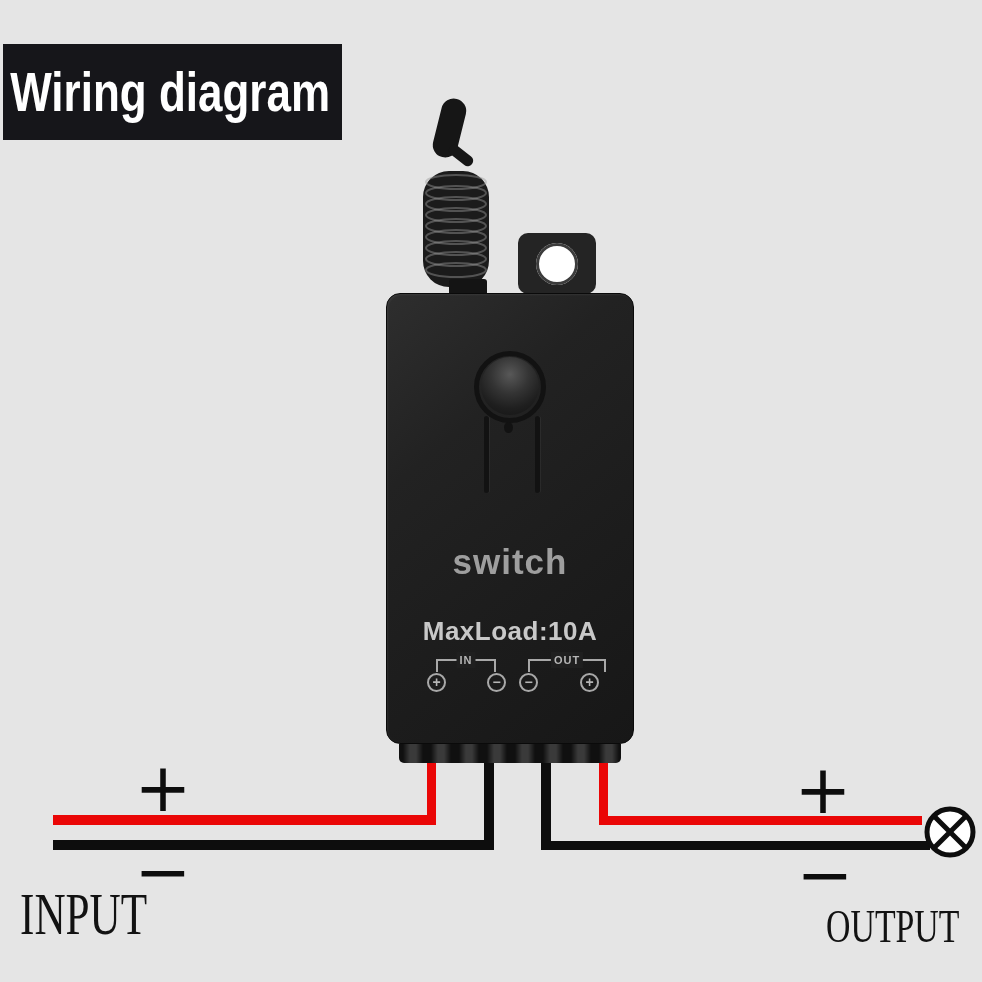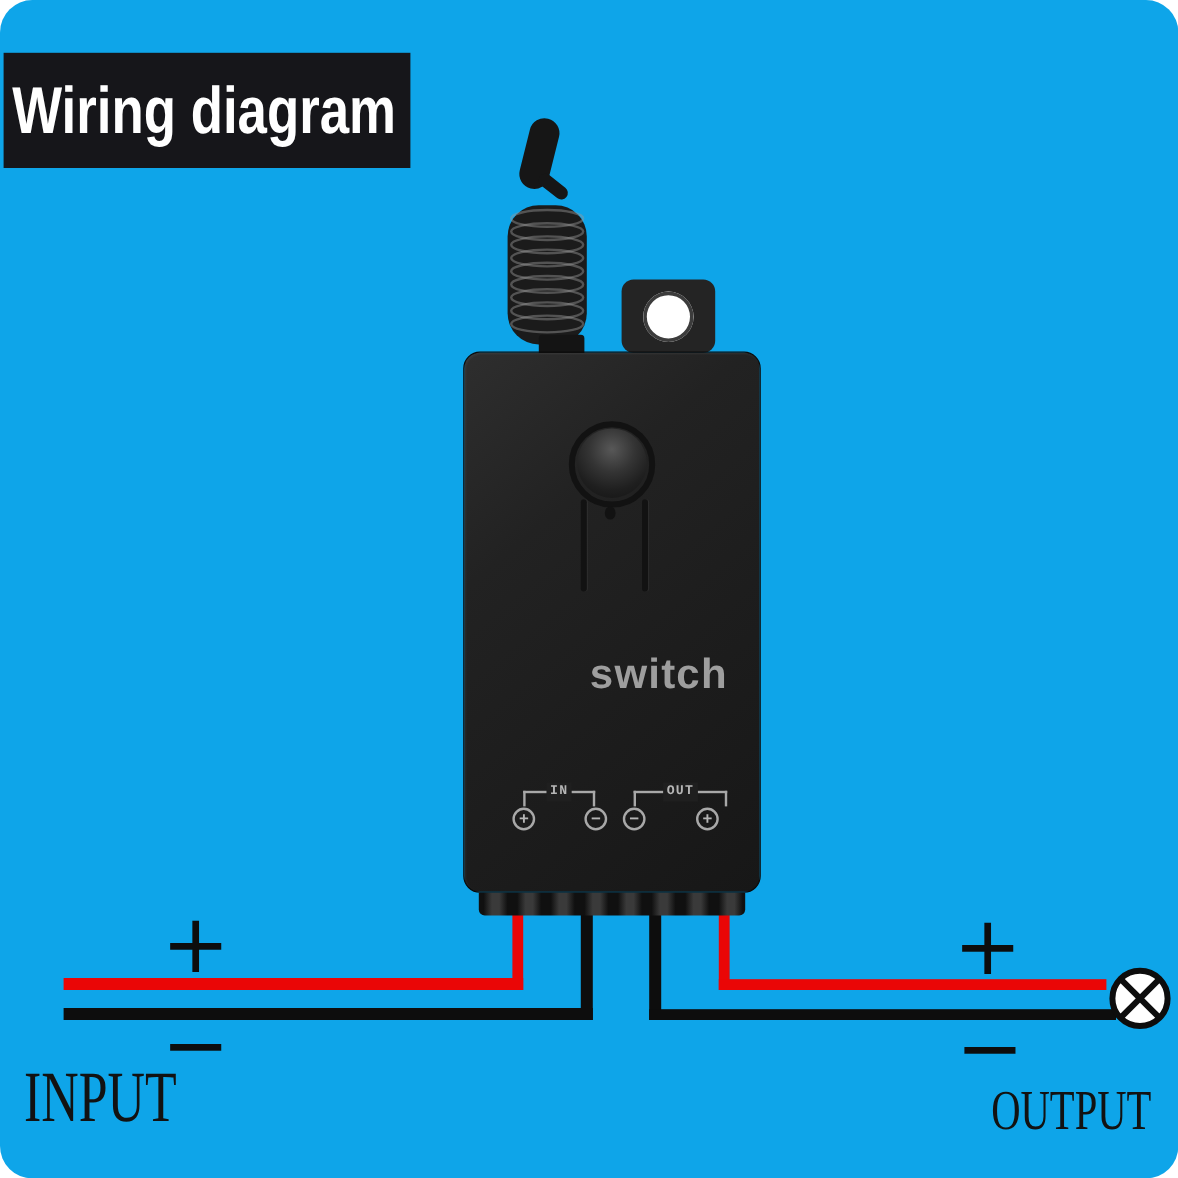--- a/index.html
+++ b/index.html
@@ -1,19 +1,18 @@
 <!DOCTYPE html>
 <html><head>
 <meta charset="utf-8">
 <style>
   html,body{margin:0;padding:0;background:#ffffff;}
   .stage{
-    position:relative;width:982px;height:982px;background:#0ea5e9;overflow:hidden;
+    position:relative;width:982px;height:982px;background:#e5e5e5;overflow:hidden;
     font-family:"Liberation Sans",sans-serif;
-    border-radius:27px;
   }
   
   .banner{
     position:absolute;left:3px;top:44px;width:339px;height:96px;
     background:#16161a;display:flex;align-items:center;
   }
   .banner-title{
     color:#ffffff;font-weight:bold;font-size:55px;line-height:96px;
     white-space:nowrap;padding-left:9px;
     transform:scaleX(0.80);transform-origin:left center;
@@ -64,34 +63,34 @@
   .groove-left{left:97px;}
   .groove-right{left:148px;}
   .button-notch{
     position:absolute;left:117px;top:128px;width:9px;height:11px;
     background:#121212;border-radius:50%;
   }
   .device-label{
     position:absolute;left:0;width:100%;text-align:center;white-space:nowrap;
     font-family:"Liberation Sans",sans-serif;
   }
-  .label-switch{top:248px;font-size:35px;font-weight:bold;color:#9e9e9e;letter-spacing:1px;padding-left:39px;}
+  .label-switch{top:248px;font-size:35px;font-weight:bold;color:#9e9e9e;letter-spacing:1px;}
   .label-input{top:292px;font-size:26px;font-weight:600;color:#c8c8c8;letter-spacing:0.5px;}
   .label-maxload{top:322px;font-size:26px;font-weight:600;color:#c8c8c8;letter-spacing:0.5px;}
   
   .term-bracket{
     position:absolute;top:365px;height:13px;box-sizing:border-box;
     border-top:2px solid #a8a8a8;border-left:2px solid #a8a8a8;border-right:2px solid #a8a8a8;
   }
   .bracket-in{left:49px;width:60px;}
   .bracket-out{left:141px;width:78px;}
   .term-bracket-label{
     position:absolute;top:-9px;left:50%;transform:translateX(-50%);
     background:#1f1f1f;padding:0 3px;color:#b5b5b5;
-    font-size:11px;font-weight:bold;letter-spacing:1px;line-height:16px;font-family:Liberation Mono, monospace;
+    font-size:11px;font-weight:bold;letter-spacing:1px;line-height:16px;
   }
   .term-circle{
     position:absolute;top:379px;width:19px;height:19px;border-radius:50%;
     border:2px solid #a8a8a8;box-sizing:border-box;
     color:#b5b5b5;font-size:14px;font-weight:bold;line-height:14px;text-align:center;
   }
   .term-in-plus{left:40px;}
   .term-in-minus{left:100px;}
   .term-out-minus{left:132px;}
   .term-out-plus{left:193px;}
@@ -175,20 +174,21 @@
   </div>
 
   <div class="device-body">
     <div class="button-ring"></div>
     <div class="rf-button"></div>
     <div class="button-groove groove-left"></div>
     <div class="button-groove groove-right"></div>
     <div class="button-notch"></div>
 
     <div class="device-label label-switch">switch</div>
+    <div class="device-label label-maxload">MaxLoad:10A</div>
 
     <div class="term-bracket bracket-in">
       <span class="term-bracket-label">IN</span>
     </div>
     <div class="term-bracket bracket-out">
       <span class="term-bracket-label">OUT</span>
     </div>
     <div class="term-circle term-in-plus">+</div>
     <div class="term-circle term-in-minus">−</div>
     <div class="term-circle term-out-minus">−</div>

